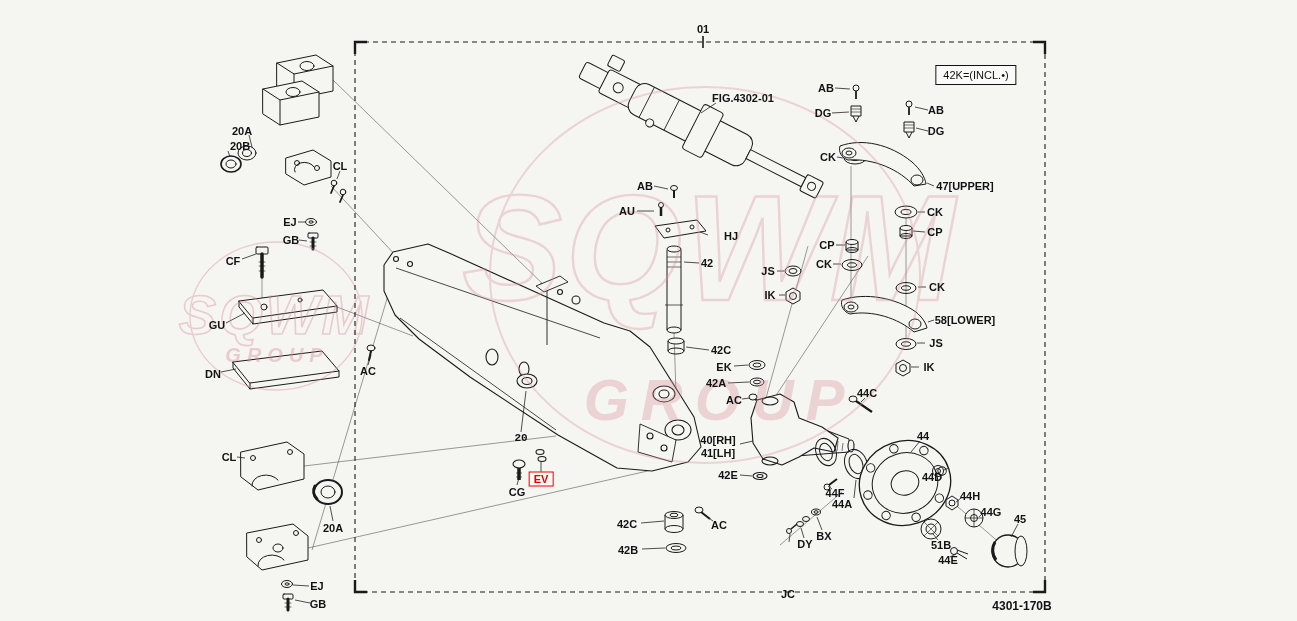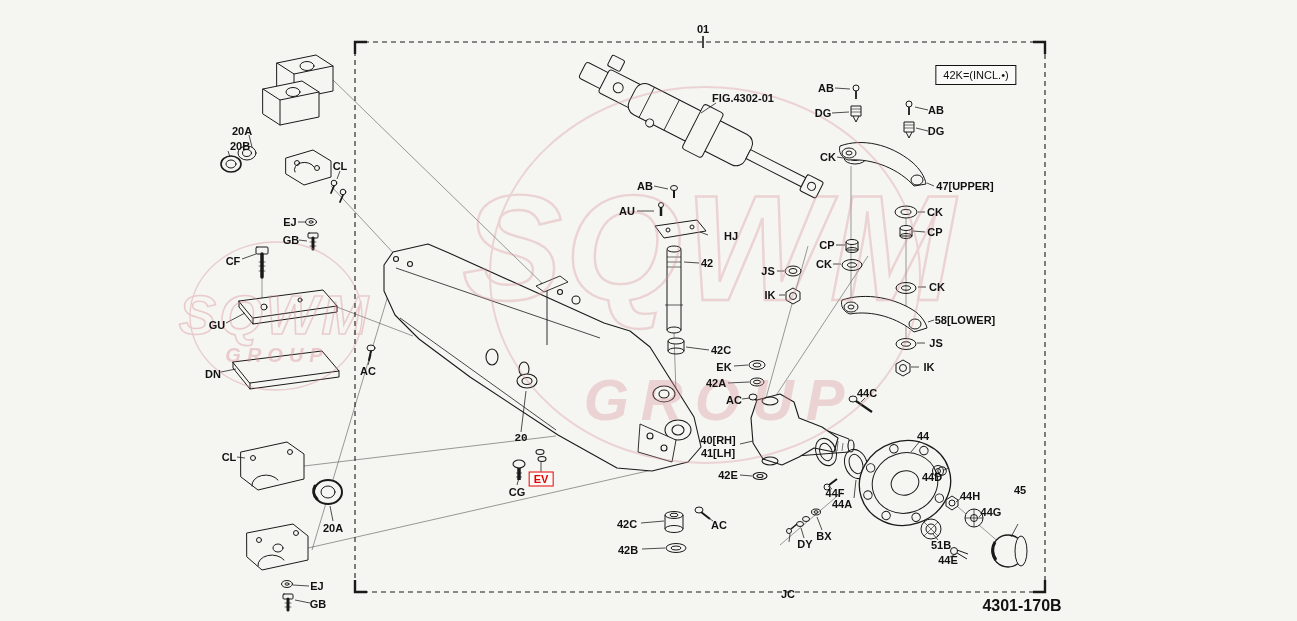--- a/index.html
+++ b/index.html
@@ -2,21 +2,21 @@
 <html><head>
 <meta charset="utf-8">
 <style>
   html,body{margin:0;padding:0;background:#e9e9e6}
   .stage{position:relative;width:1297px;height:621px;background:#f5f5f1;font-family:"Liberation Sans",sans-serif;overflow:hidden}
   .stage svg{position:absolute;left:0;top:0}
   .plabel{position:absolute;transform:translate(-50%,-50%);font-size:11px;font-weight:bold;color:#121212;white-space:nowrap;line-height:1;z-index:5}
   .plabel.hl{color:var(--hl,#e60000);border:1.5px solid var(--hl,#e60000);padding:1px 4px;background:rgba(255,255,255,.55)}
   .hdr{position:absolute;left:703px;top:29px;transform:translate(-50%,-50%);font-size:11px;font-weight:bold;color:#121212;z-index:5}
   .inclbox{position:absolute;left:976px;top:75px;transform:translate(-50%,-50%);font-size:11px;font-weight:normal;color:#121212;border:1.6px solid #121212;padding:3px 7px;background:rgba(255,255,255,.5);z-index:5;white-space:nowrap}
-  .ftr{position:absolute;left:1022px;top:606px;transform:translate(-50%,-50%);font-size:16px;font-weight:bold;color:#121212;z-index:5}
+  .ftr{position:absolute;left:1022px;top:606px;transform:translate(-50%,-50%);font-size:12px;font-weight:bold;color:#121212;z-index:5}
   .wm-big{font-weight:bold;font-style:italic;fill:none;stroke:var(--wm,#d88f97);letter-spacing:3px}
   .wm-small{font-weight:bold;font-style:italic;fill:var(--wm,#d88f97);stroke:none}
 </style>
 </head>
 <body>
 
 <div class="stage" style="--hl: #e60000; --wm: #d88f97; background: rgb(245, 245, 241);">
 
 <svg width="1297" height="621" viewBox="0 0 1297 621" aria-hidden="true">
 
@@ -437,21 +437,21 @@
       <div class="plabel" style="left: 824px; top: 536px;">BX</div>
       <div class="plabel" style="left: 835px; top: 493px;">44F</div>
       <div class="plabel" style="left: 842px; top: 504px;">44A</div>
       <div class="plabel" style="left: 923px; top: 436px;">44</div>
       <div class="plabel" style="left: 867px; top: 393px;">44C</div>
       <div class="plabel" style="left: 932px; top: 468px; margin-top: 9px;">44D</div>
       <div class="plabel" style="left: 970px; top: 496px;">44H</div>
       <div class="plabel" style="left: 991px; top: 512px;">44G</div>
       <div class="plabel" style="left: 941px; top: 545px;">51B</div>
       <div class="plabel" style="left: 948px; top: 560px;">44E</div>
-      <div class="plabel" style="left: 1020px; top: 490px;">45</div>
+      <div class="plabel" style="left: 1020px; top: 519px;">45</div>
       <div class="plabel" style="left: 826px; top: 88px;">AB</div>
       <div class="plabel" style="left: 823px; top: 113px;">DG</div>
       <div class="plabel" style="left: 936px; top: 110px;">AB</div>
       <div class="plabel" style="left: 936px; top: 131px;">DG</div>
       <div class="plabel" style="left: 828px; top: 157px;">CK</div>
       <div class="plabel" style="left: 965px; top: 186px;">47[UPPER]</div>
       <div class="plabel" style="left: 935px; top: 212px;">CK</div>
       <div class="plabel" style="left: 935px; top: 232px;">CP</div>
       <div class="plabel" style="left: 827px; top: 245px;">CP</div>
       <div class="plabel" style="left: 824px; top: 264px;">CK</div>

